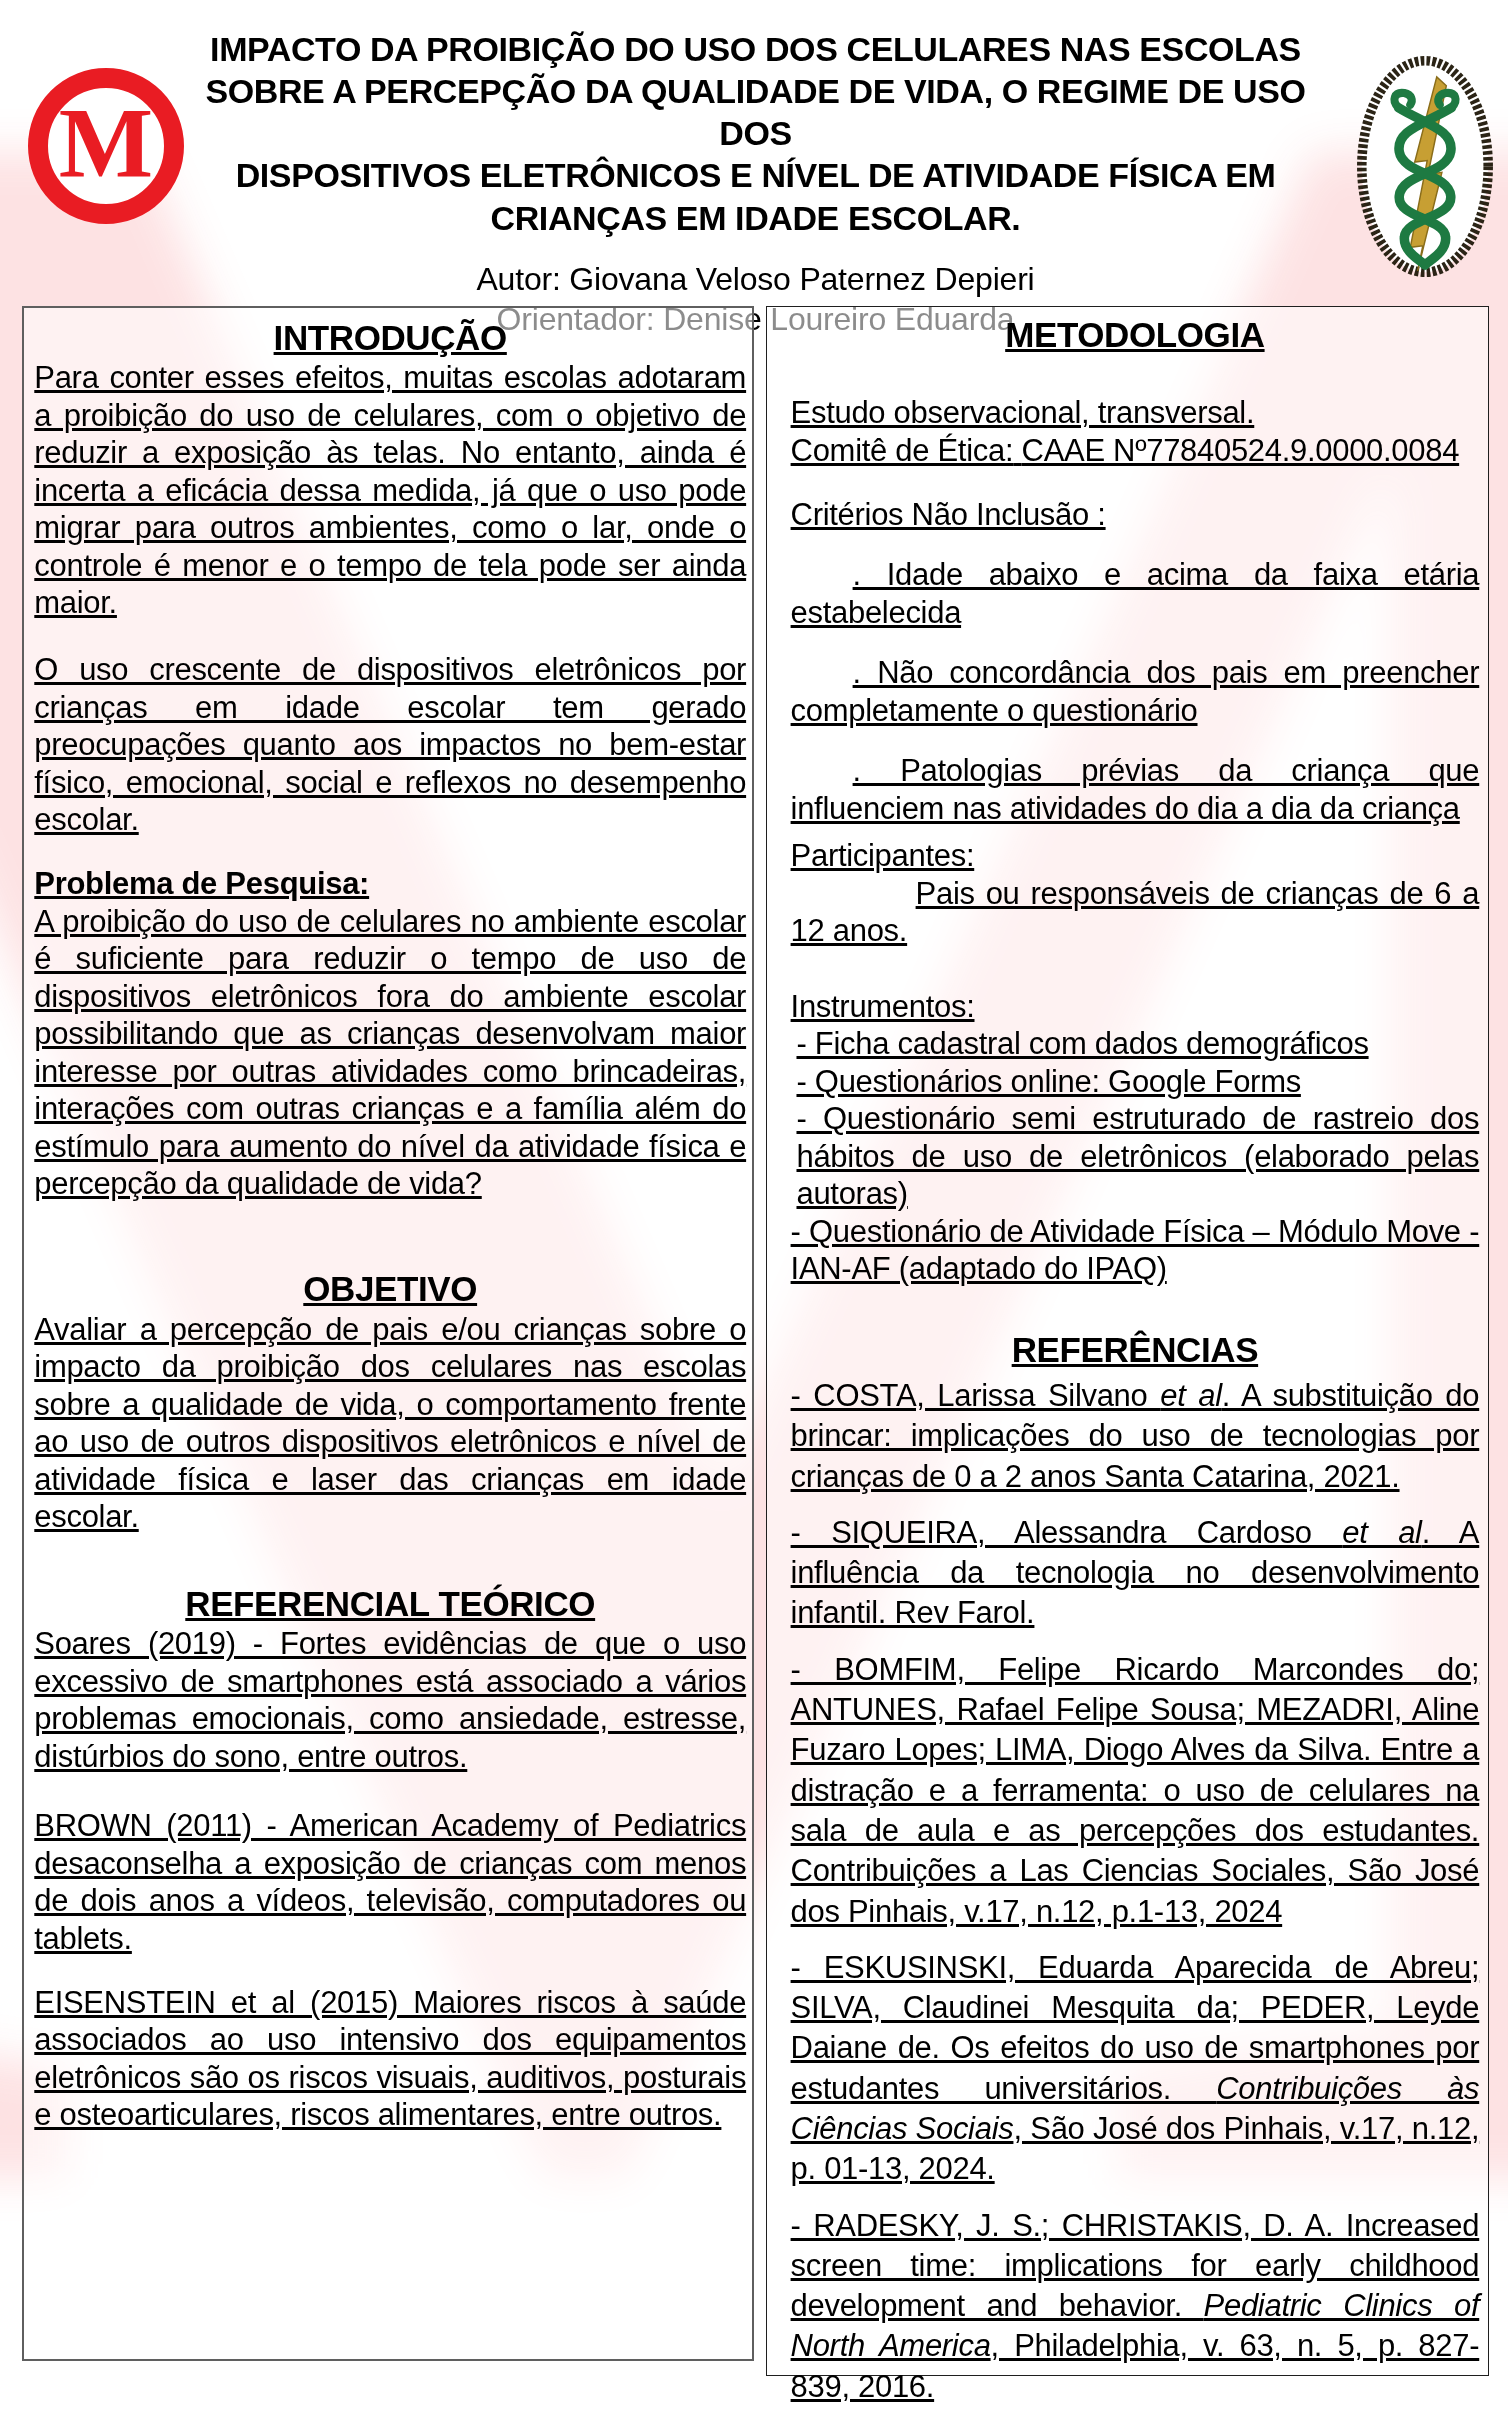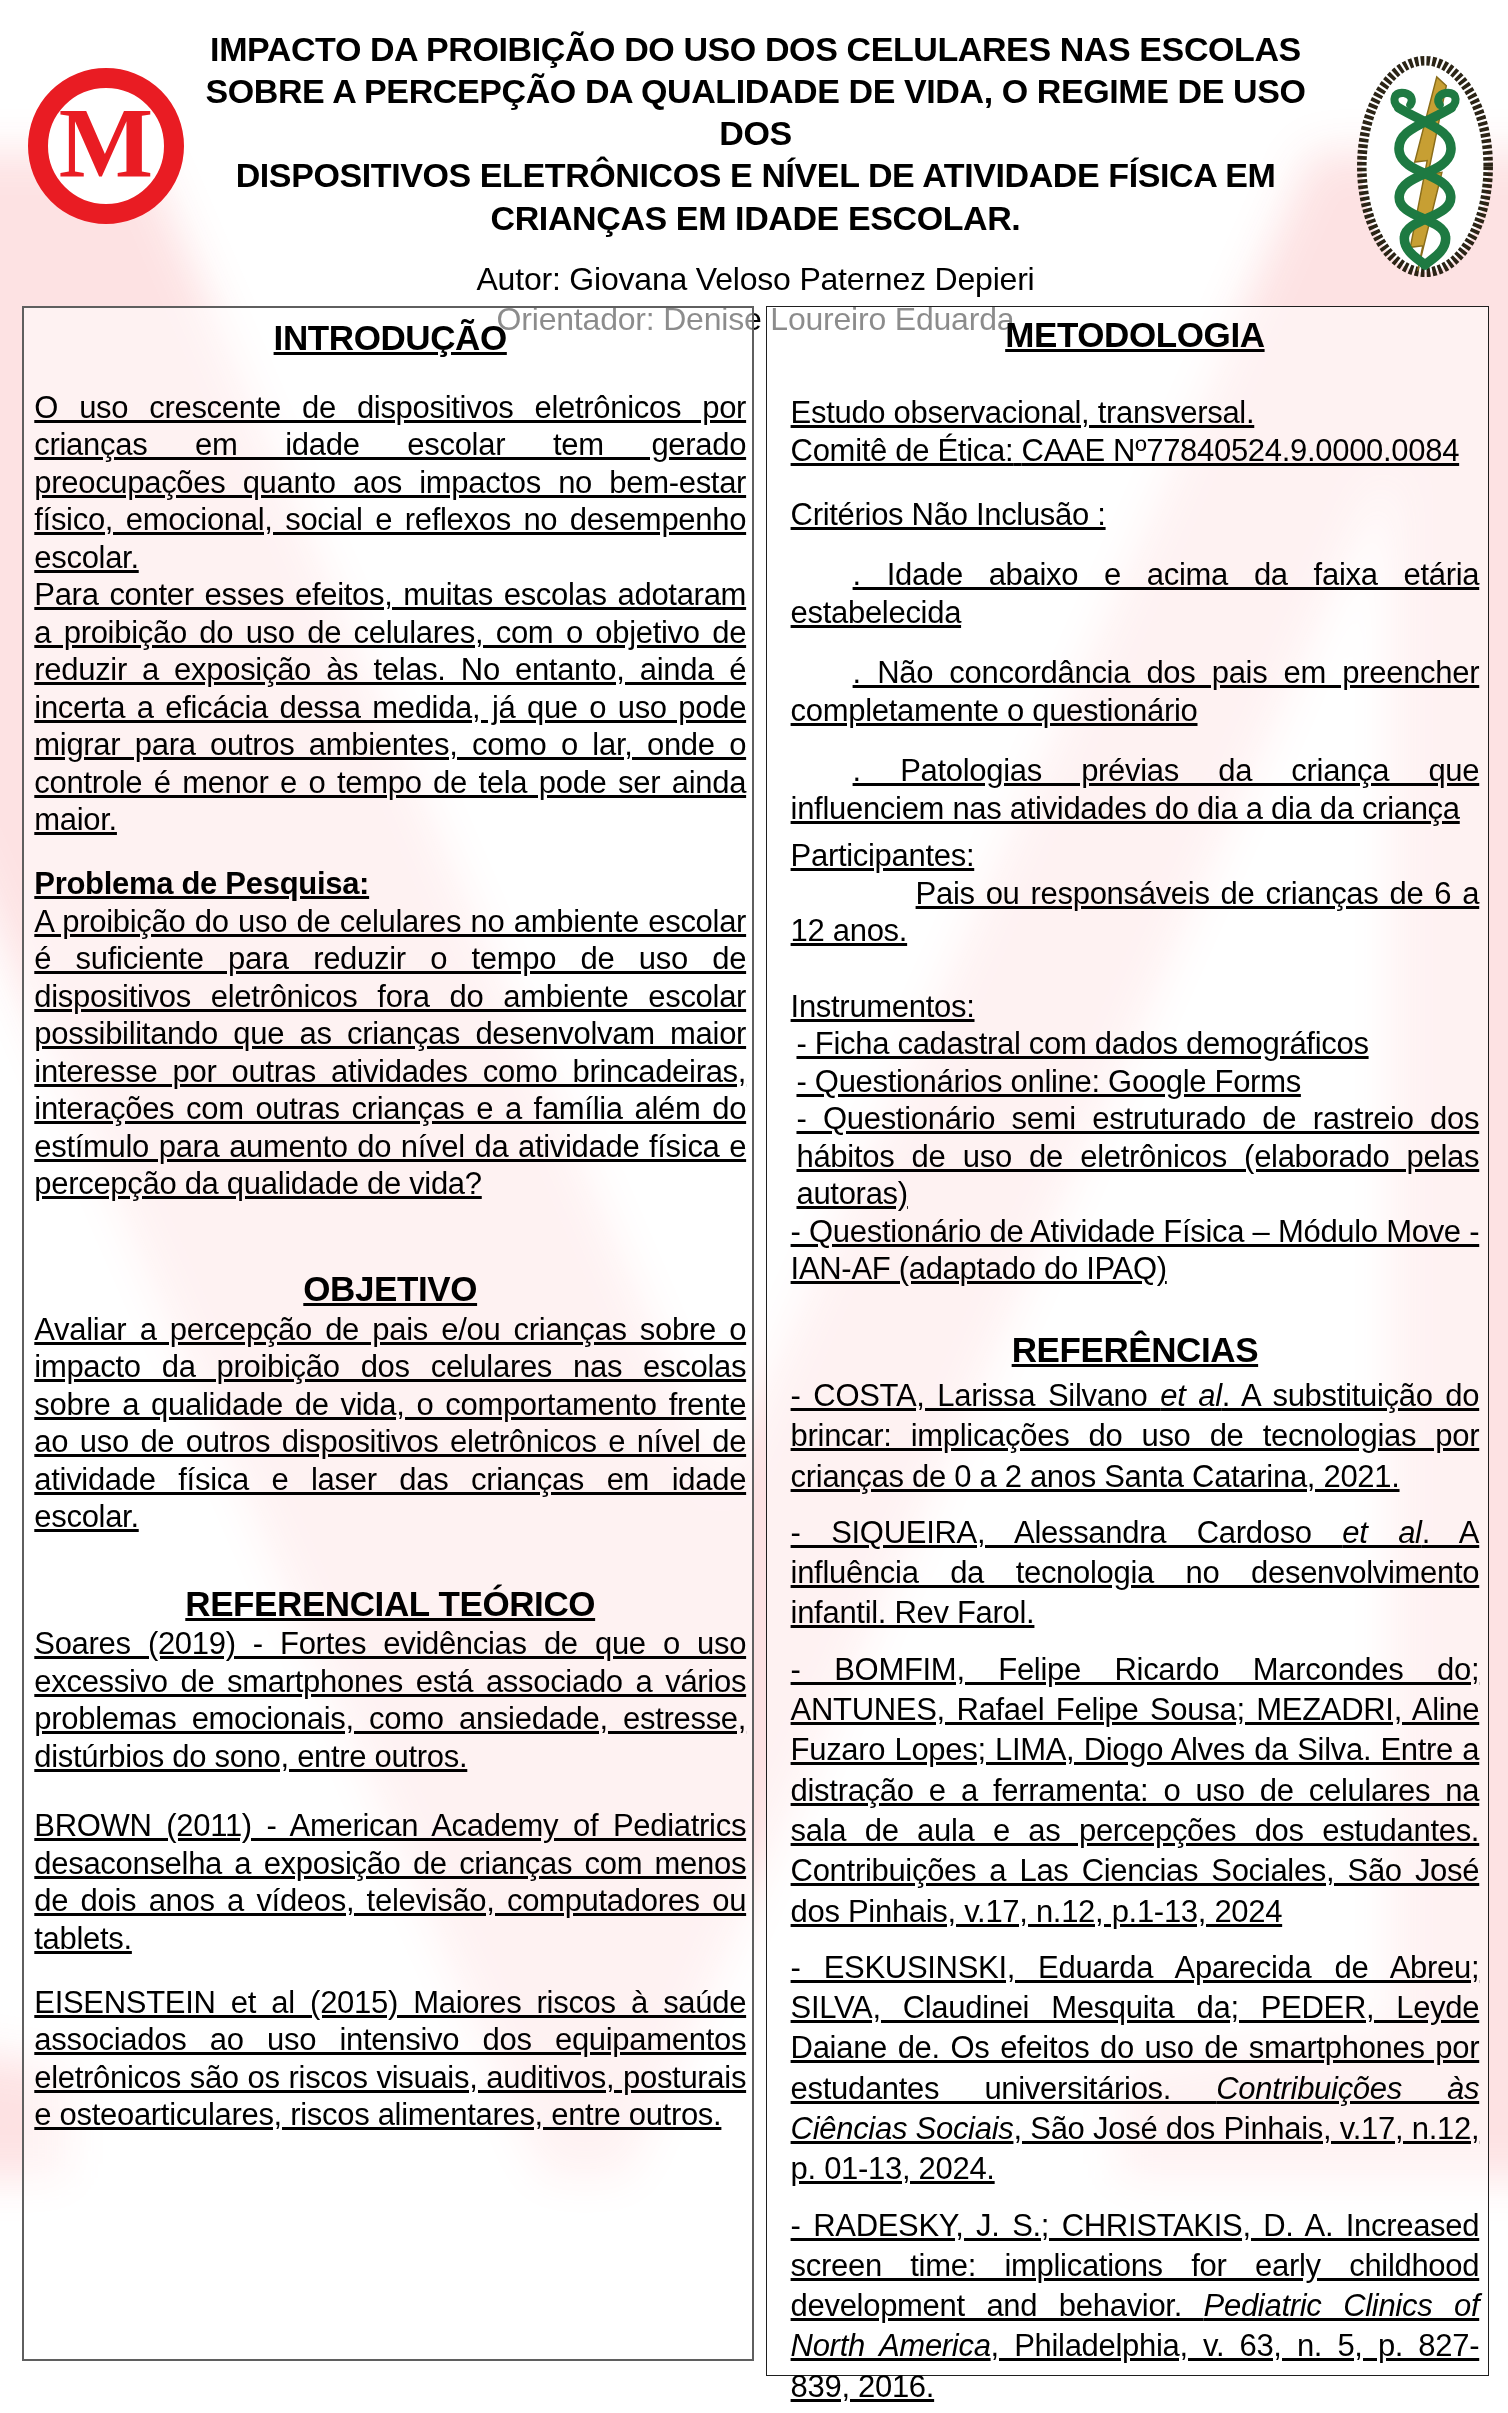--- a/index.html
+++ b/index.html
@@ -78,22 +78,22 @@
       <polygon points="114,36 84,152 101,150 78,268 95,266 88,300 121,166 102,169 127,48" fill="#c79f33" stroke="#8a6d1a" stroke-width="2"></polygon>
       <path d="M62 78 C 98 100, 138 108, 133 138 C 128 168, 66 168, 63 198 C 60 228, 124 228, 126 254 C 128 274, 104 286, 98 292" fill="none" stroke="#1e7a42" stroke-width="13" stroke-linecap="round"></path>
       <path d="M134 78 C 98 100, 58 108, 63 138 C 68 168, 130 168, 133 198 C 136 228, 72 228, 70 254 C 68 274, 92 286, 98 292" fill="none" stroke="#1e7a42" stroke-width="13" stroke-linecap="round"></path>
       <path d="M62 78 C 52 68, 56 56, 70 58 C 80 60, 82 68, 78 74" fill="none" stroke="#1e7a42" stroke-width="11" stroke-linecap="round"></path>
       <path d="M134 78 C 144 68, 140 56, 126 58 C 116 60, 114 68, 118 74" fill="none" stroke="#1e7a42" stroke-width="11" stroke-linecap="round"></path>
     </svg>
   </div>
 
   <section class="box box-left">
     <h2>INTRODUÇÃO</h2>
+    <p class="just">Para conter esses efeitos, muitas escolas adotaram a proibição do uso de celulares, com o objetivo de reduzir a exposição às telas. No entanto, ainda é incerta a eficácia dessa medida, já que o uso pode migrar para outros ambientes, como o lar, onde o controle é menor e o tempo de tela pode ser ainda maior.</p>
     <p class="just mt-i1">O uso crescente de dispositivos eletrônicos por crianças em idade escolar tem gerado preocupações quanto aos impactos no bem-estar físico, emocional, social e reflexos no desempenho escolar.</p>
-    <p class="just">Para conter esses efeitos, muitas escolas adotaram a proibição do uso de celulares, com o objetivo de reduzir a exposição às telas. No entanto, ainda é incerta a eficácia dessa medida, já que o uso pode migrar para outros ambientes, como o lar, onde o controle é menor e o tempo de tela pode ser ainda maior.</p>
     <p class="bold mt-prob">Problema de Pesquisa:</p>
     <p class="just">A proibição do uso de celulares no ambiente escolar é suficiente para reduzir o tempo de uso de dispositivos eletrônicos fora do ambiente escolar possibilitando que as crianças desenvolvam maior interesse por outras atividades como brincadeiras, interações com outras crianças e a família além do estímulo para aumento do nível da atividade física e percepção da qualidade de vida?</p>
     <h2 class="mt-obj">OBJETIVO</h2>
     <p class="just">Avaliar a percepção de pais e/ou crianças sobre o impacto da proibição dos celulares nas escolas sobre a qualidade de vida, o comportamento frente ao uso de outros dispositivos eletrônicos e nível de atividade física e laser das crianças em idade escolar.</p>
     <h2 class="mt-rt">REFERENCIAL TEÓRICO</h2>
     <p class="just">Soares (2019) - Fortes evidências de que o uso excessivo de smartphones está associado a vários problemas emocionais, como ansiedade, estresse, distúrbios do sono, entre outros.</p>
     <p class="just mt-brown">BROWN (2011) - American Academy of Pediatrics desaconselha a exposição de crianças com menos de dois anos a vídeos, televisão, computadores ou tablets.</p>
     <p class="just mt-eis">EISENSTEIN et al (2015) Maiores riscos à saúde associados ao uso intensivo dos equipamentos eletrônicos são os riscos visuais, auditivos, posturais e osteoarticulares, riscos alimentares, entre outros.</p>
   </section>
 

